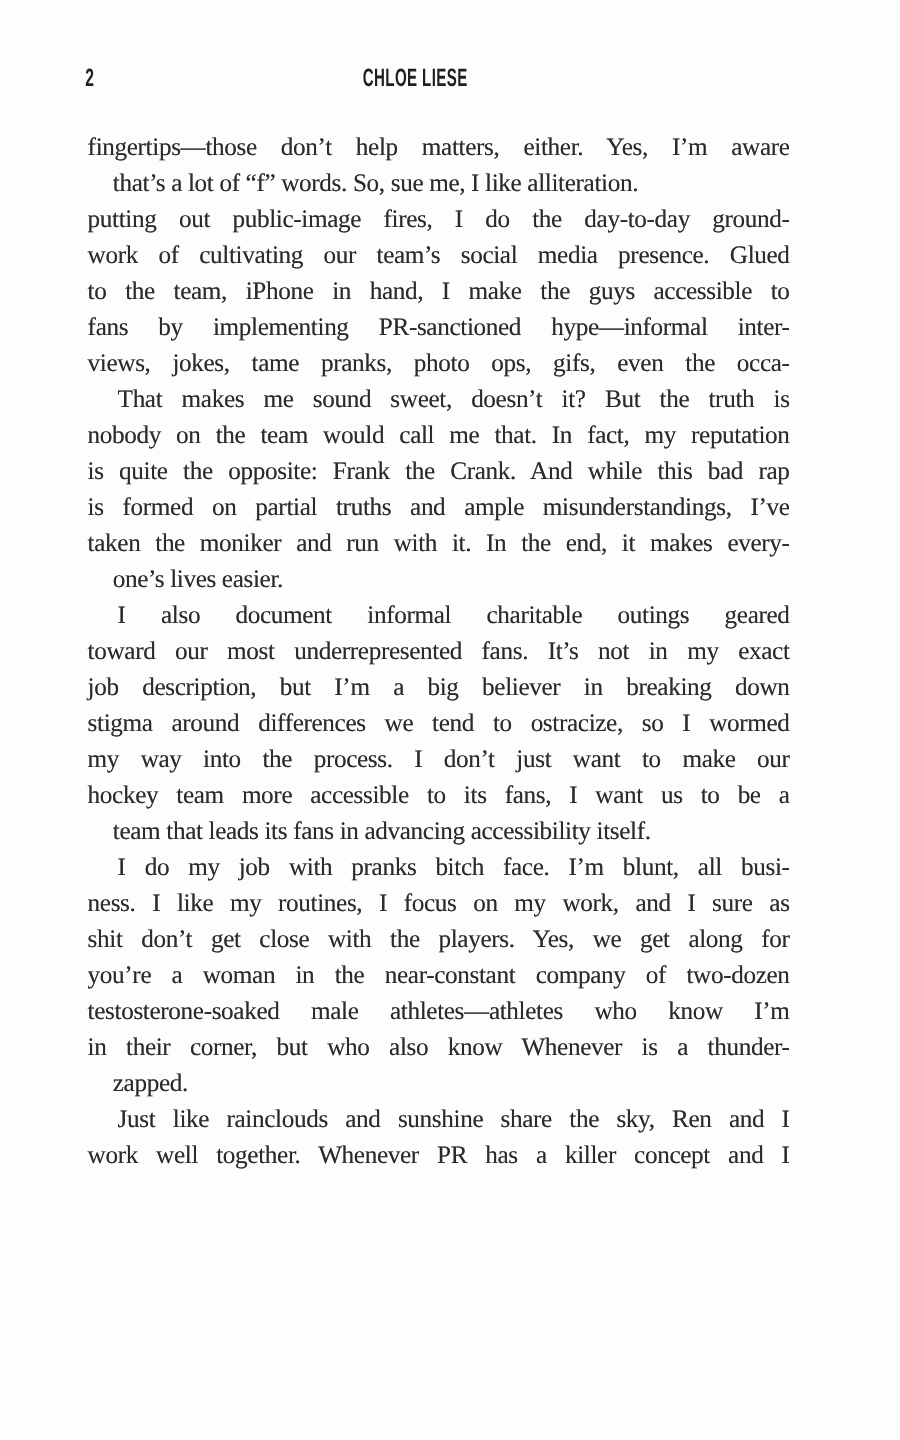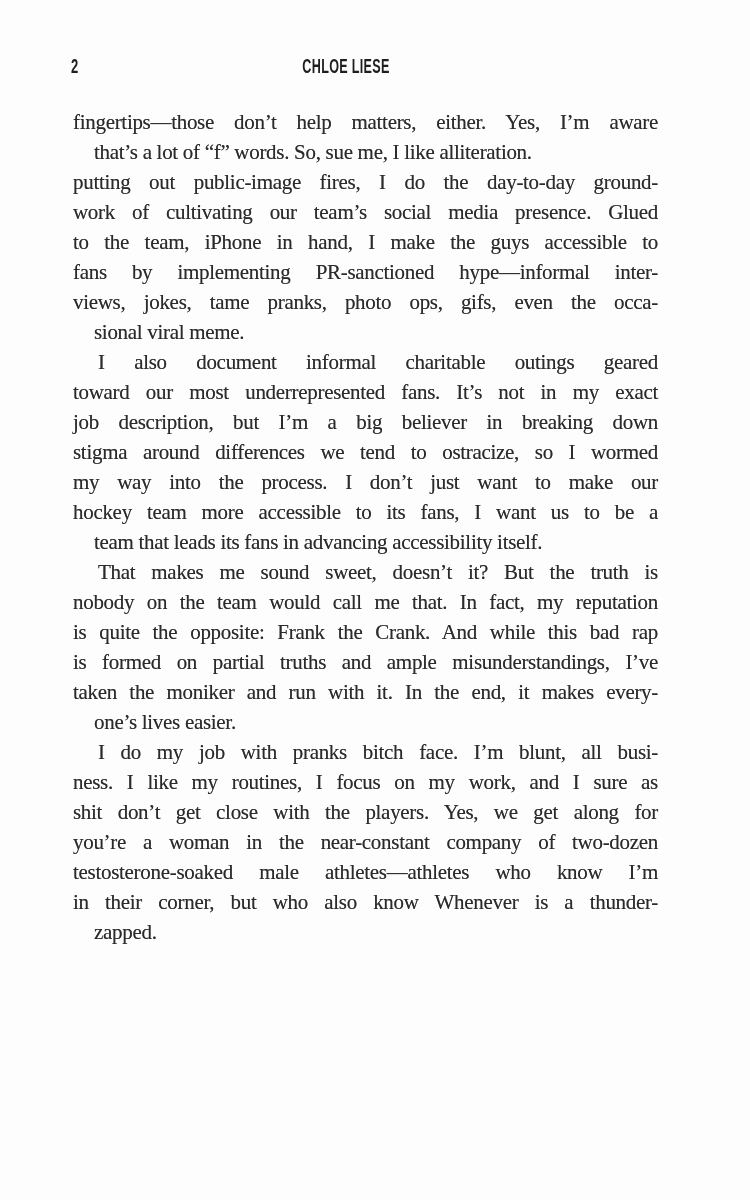--- a/index.html
+++ b/index.html
@@ -83,42 +83,45 @@
       <div class="para">
         <div class="line">fingertips—those don’t help matters, either. Yes, I’m aware</div>
         <div class="line flush">that’s a lot of “f” words. So, sue me, I like alliteration.</div>
       </div>
       <div class="para">
         <div class="line">putting out public-image fires, I do the day-to-day ground-</div>
         <div class="line">work of cultivating our team’s social media presence. Glued</div>
         <div class="line">to the team, iPhone in hand, I make the guys accessible to</div>
         <div class="line">fans by implementing PR-sanctioned hype—informal inter-</div>
         <div class="line">views, jokes, tame pranks, photo ops, gifs, even the occa-</div>
-        <div class="line flush">sional viral meme.</div>
+      </div>
+      <div class="para">
+        <div class="line indent">That makes me sound sweet, doesn’t it? But the truth is</div>
+        <div class="line">nobody on the team would call me that. In fact, my reputation</div>
+        <div class="line">is quite the opposite: Frank the Crank. And while this bad rap</div>
+        <div class="line">is formed on partial truths and ample misunderstandings, I’ve</div>
+        <div class="line">taken the moniker and run with it. In the end, it makes every-</div>
+        <div class="line flush">one’s lives easier.</div>
       </div>
       <div class="para">
         <div class="line indent">I also document informal charitable outings geared</div>
         <div class="line">toward our most underrepresented fans. It’s not in my exact</div>
         <div class="line">job description, but I’m a big believer in breaking down</div>
         <div class="line">stigma around differences we tend to ostracize, so I wormed</div>
         <div class="line">my way into the process. I don’t just want to make our</div>
         <div class="line">hockey team more accessible to its fans, I want us to be a</div>
         <div class="line flush">team that leads its fans in advancing accessibility itself.</div>
       </div>
       <div class="para">
-        <div class="line indent">That makes me sound sweet, doesn’t it? But the truth is</div>
-        <div class="line">nobody on the team would call me that. In fact, my reputation</div>
-        <div class="line">is quite the opposite: Frank the Crank. And while this bad rap</div>
-        <div class="line">is formed on partial truths and ample misunderstandings, I’ve</div>
-        <div class="line">taken the moniker and run with it. In the end, it makes every-</div>
-        <div class="line flush">one’s lives easier.</div>
-      </div>
-      <div class="para">
         <div class="line indent">I do my job with pranks bitch face. I’m blunt, all busi-</div>
         <div class="line">ness. I like my routines, I focus on my work, and I sure as</div>
         <div class="line">shit don’t get close with the players. Yes, we get along for</div>
         <div class="line">you’re a woman in the near-constant company of two-dozen</div>
         <div class="line">testosterone-soaked male athletes—athletes who know I’m</div>
         <div class="line">in their corner, but who also know Whenever is a thunder-</div>
         <div class="line flush">zapped.</div>
       </div>
+      <div class="para">
+        <div class="line indent">Just like rainclouds and sunshine share the sky, Ren and I</div>
+        <div class="line">work well together. Whenever PR has a killer concept and I</div>
+      </div>
     </div>
 </div>
 
 </body></html>

